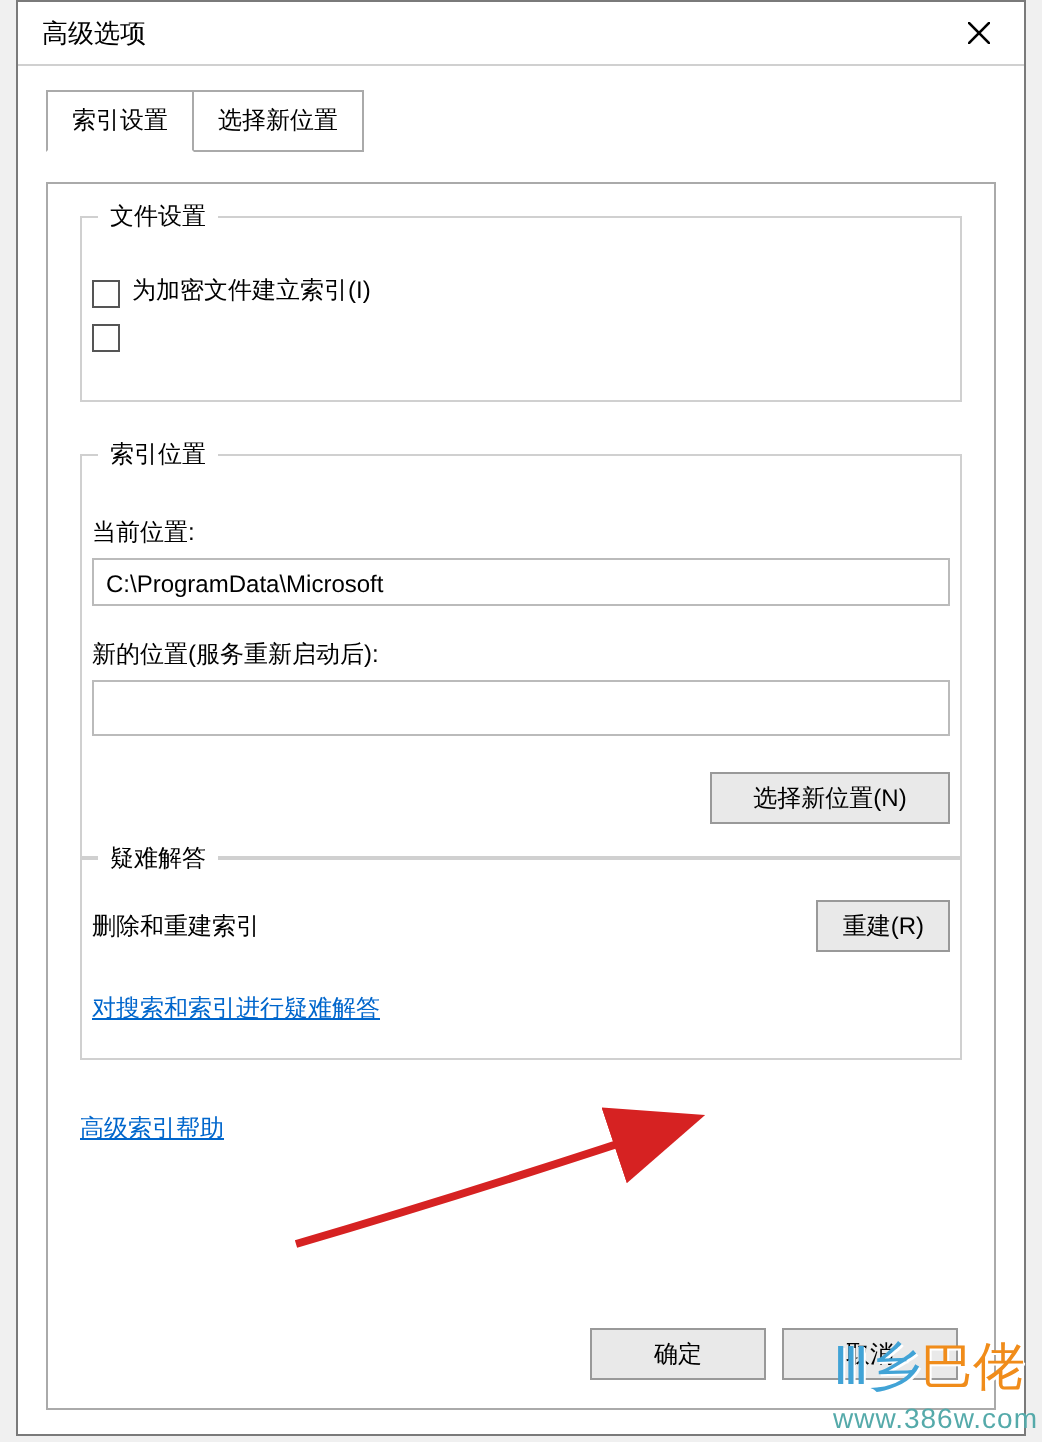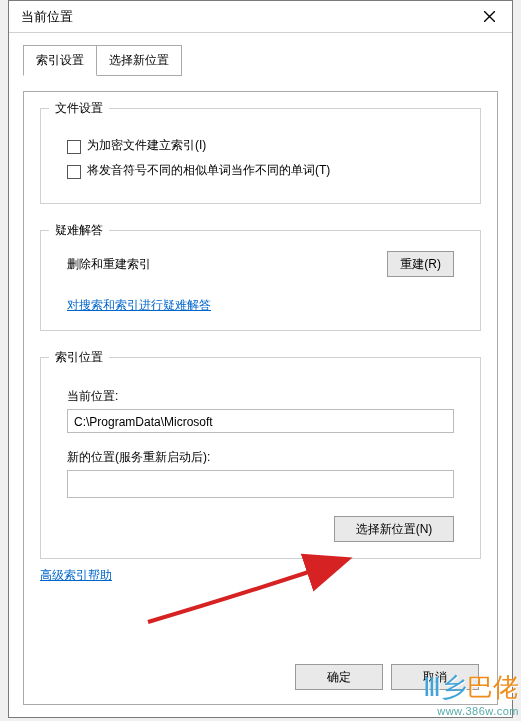--- a/index.html
+++ b/index.html
@@ -62,21 +62,21 @@
   border: 1px solid #aaa;
   margin-top: -1px;
   padding: 16px;
   flex: 1;
   position: relative;
   background: #fff;
 }
 .groupbox {
   border: 1px solid #d0d0d0;
   position: relative;
-  padding: 20px 26px 16px;
+  padding: 20px 5px 16px;
   margin-bottom: 26px;
 }
 .groupbox .legend {
   position: absolute;
   top: -9px;
   left: 8px;
   background: #fff;
   padding: 0 6px;
   font-size: 12px;
   color: #000;
@@ -159,29 +159,29 @@
   position: absolute;
   right: 2px;
   bottom: 4px;
   z-index: 20;
   font-weight: normal;
   pointer-events: none;
   margin-top: 35px;
 }
 .watermark .brand1 { color: #41a3d6; font-size: 26px; text-shadow: 1px 1px 0 #fff; }
 .watermark .brand2 { color: #f08c1a; font-size: 26px; text-shadow: 1px 1px 0 #fff; }
-.watermark .brand-url { display:block; font-size: 11px; color: #5aa; text-align: right; letter-spacing: 0.5px; }
+.watermark .brand-url { display:block; font-size: 14px; color: #5aa; text-align: right; letter-spacing: 0.5px; }
 </style>
 </head>
 <body>
 
 <div class="window">
 
   <div class="titlebar">
-    <span class="title">当前位置</span>
+    <span class="title">高级选项</span>
     <div class="close-btn">
       <svg viewBox="0 0 10 10">
         <line x1="0" y1="0" x2="10" y2="10" stroke="#000" stroke-width="1.2"></line>
         <line x1="10" y1="0" x2="0" y2="10" stroke="#000" stroke-width="1.2"></line>
       </svg>
     </div>
   </div>
 
   <div class="dialog-body">
 
@@ -193,46 +193,45 @@
     <div class="tab-panel">
 
       <div class="groupbox">
         <div class="legend">文件设置</div>
         <div class="checkbox-row">
           <div class="checkbox"></div>
           <span>为加密文件建立索引(I)</span>
         </div>
         <div class="checkbox-row">
           <div class="checkbox"></div>
-          <span>将发音符号不同的相似单词当作不同的单词(T)</span>
-        </div>
-      </div>
-
-      <div class="groupbox">
-        <div class="legend">疑难解答</div>
-        <div class="troubleshoot-row">
-          <span class="ts-text">删除和重建索引</span>
-          <button class="wbtn">重建(R)</button>
-        </div>
-        <div>
-          <span class="link">对搜索和索引进行疑难解答</span>
         </div>
       </div>
 
       <div class="groupbox" style="margin-bottom:0;">
         <div class="legend">索引位置</div>
         <div class="field-label">当前位置:</div>
         <div class="readonly-path">C:\ProgramData\Microsoft</div>
         <div class="field-label" style="margin-top:16px;">新的位置(服务重新启动后):</div>
         <input type="text" class="input-box" value="" style="">
         <div class="select-loc-row">
           <button class="wbtn wide">选择新位置(N)</button>
         </div>
       </div>
 
+      <div class="groupbox">
+        <div class="legend">疑难解答</div>
+        <div class="troubleshoot-row">
+          <span class="ts-text">删除和重建索引</span>
+          <button class="wbtn">重建(R)</button>
+        </div>
+        <div>
+          <span class="link">对搜索和索引进行疑难解答</span>
+        </div>
+      </div>
+
       <div class="help-link-row">
         <span class="link">高级索引帮助</span>
       </div>
 
       <div class="button-bar">
         <button class="wbtn">确定</button>
         <button class="wbtn">取消</button>
       </div>
 
     </div>

